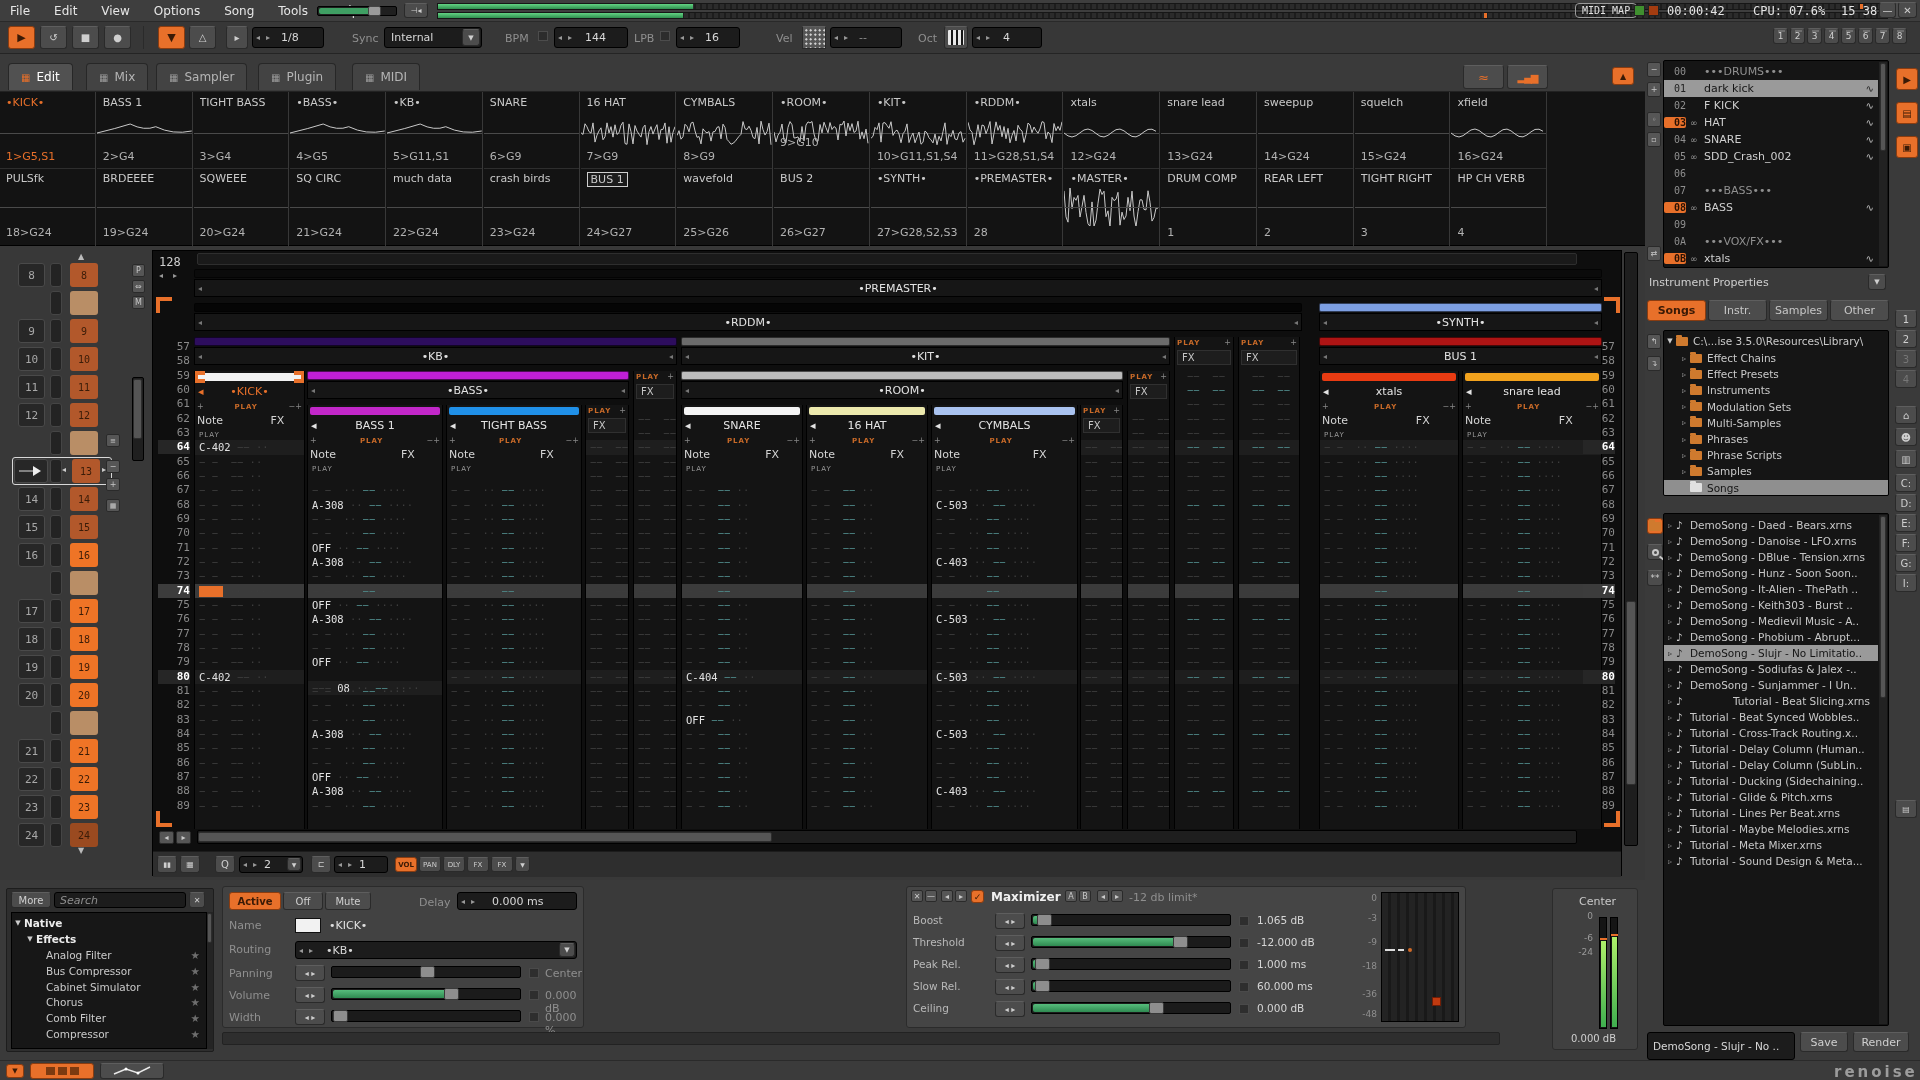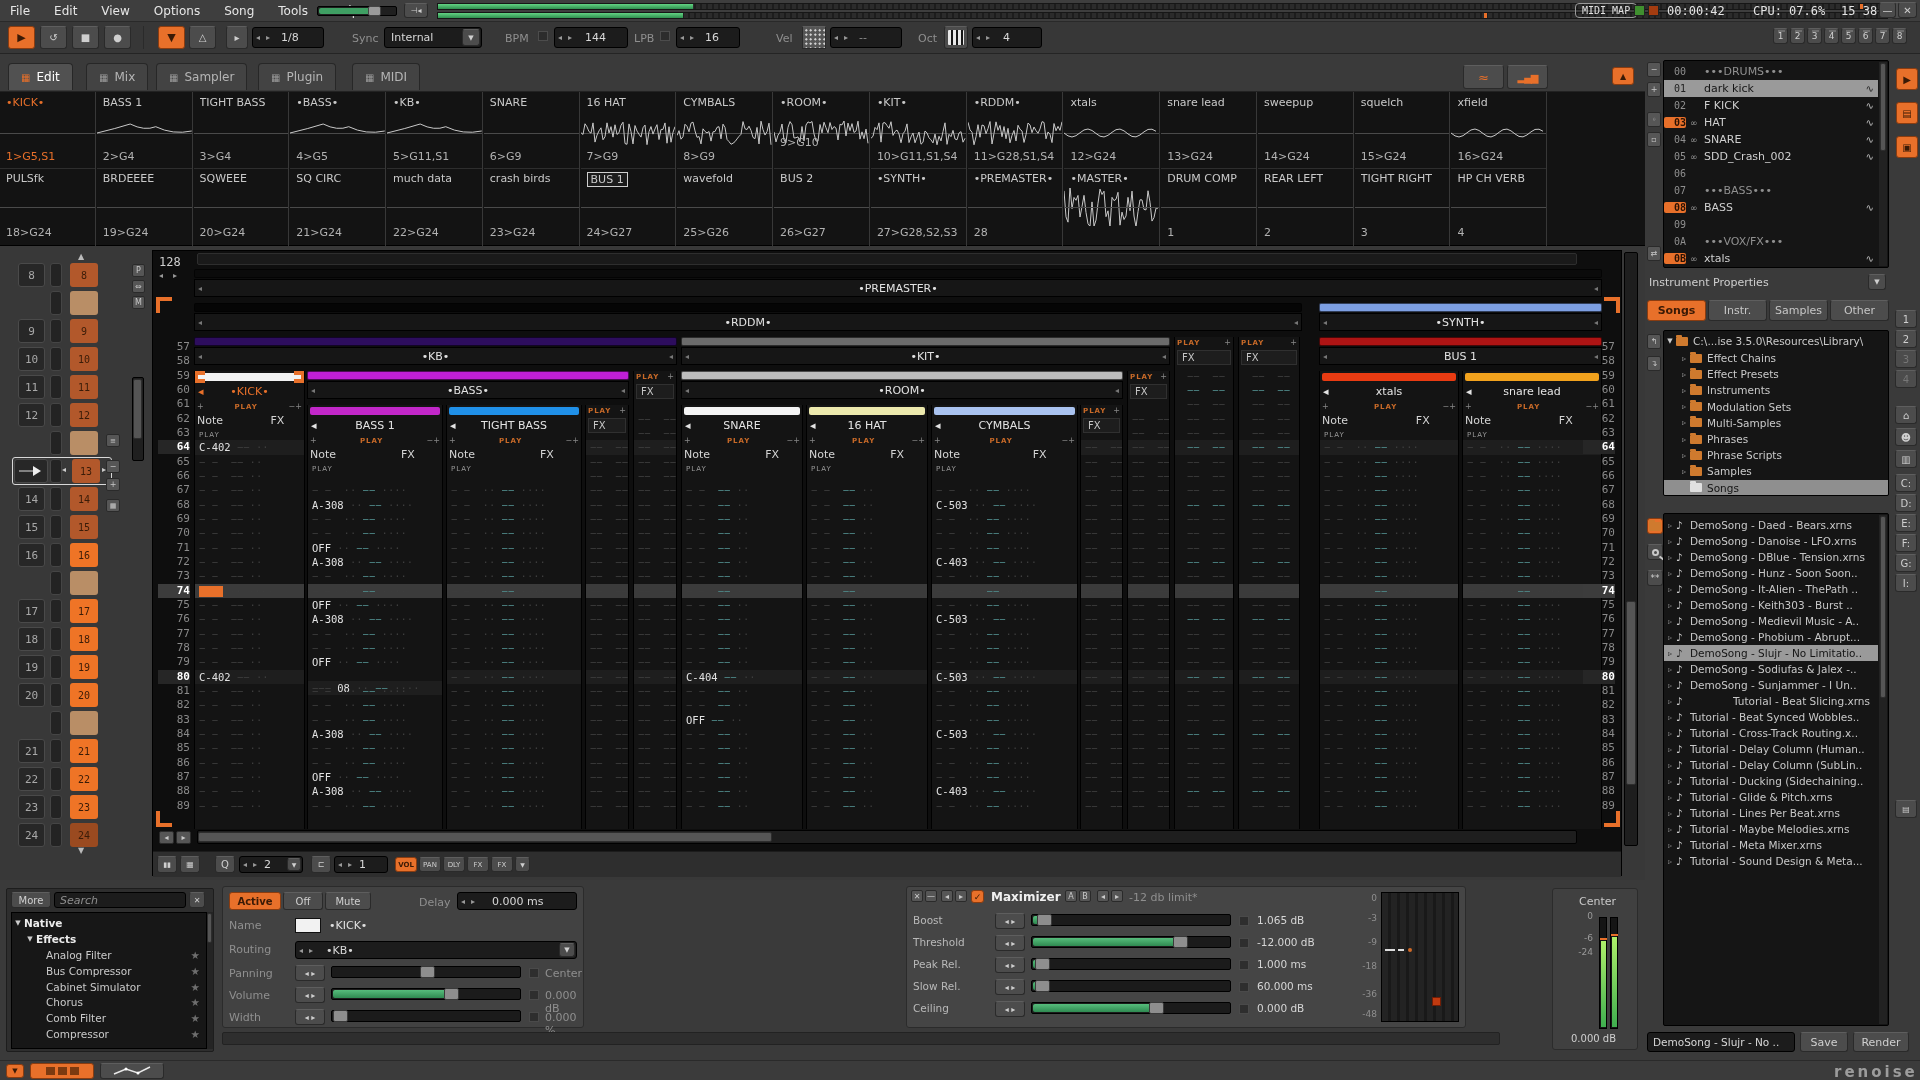--- a/index.html
+++ b/index.html
@@ -1601,21 +1601,21 @@
       <div class="btn" style="position: absolute; left: 250px; top: 352px; width: 22px; height: 18px;">⌂</div>
       <div class="btn" style="position: absolute; left: 250px; top: 374px; width: 22px; height: 18px;">☻</div>
       <div class="btn" style="position: absolute; left: 250px; top: 396px; width: 22px; height: 18px;">▥</div>
       <div class="btn" style="position: absolute; left: 250px; top: 420px; width: 22px; height: 18px;">C:</div>
       <div class="btn" style="position: absolute; left: 250px; top: 440px; width: 22px; height: 18px;">D:</div>
       <div class="btn" style="position: absolute; left: 250px; top: 460px; width: 22px; height: 18px;">E:</div>
       <div class="btn" style="position: absolute; left: 250px; top: 480px; width: 22px; height: 18px;">F:</div>
       <div class="btn" style="position: absolute; left: 250px; top: 500px; width: 22px; height: 18px;">G:</div>
       <div class="btn" style="position: absolute; left: 250px; top: 520px; width: 22px; height: 18px;">I:</div>
       <div class="btn" style="position: absolute; left: 250px; top: 746px; width: 22px; height: 18px; font-size: 8px;">▤</div>
-      <div class="field" style="position: absolute; left: 2px; top: 978px; width: 148px; height: 20px;">
+      <div class="field" style="position: absolute; left: 2px; top: 978px; width: 148px; height: 28px;">
         <div style="margin-left: 5px; white-space: nowrap; overflow: hidden; font-size: 10.5px;">DemoSong - Slujr - No ..</div>
       </div>
       <div class="btn" style="position: absolute; left: 155px; top: 978px; width: 48px; height: 20px; font-size: 11px;">Save</div>
       <div class="btn" style="position: absolute; left: 208px; top: 978px; width: 56px; height: 20px; font-size: 11px;">Render</div>
     </div>
 
   <div id="statusbar">
     <div class="obtn a" style="left:6px;top:3px;width:18px;height:14px;font-size:7px;">▼</div>
     <div class="obtn a" style="left:30px;top:2px;width:64px;height:16px;gap:3px;">
       <span style="width:9px;height:8px;background:#7c3a10;display:inline-block;"></span>

